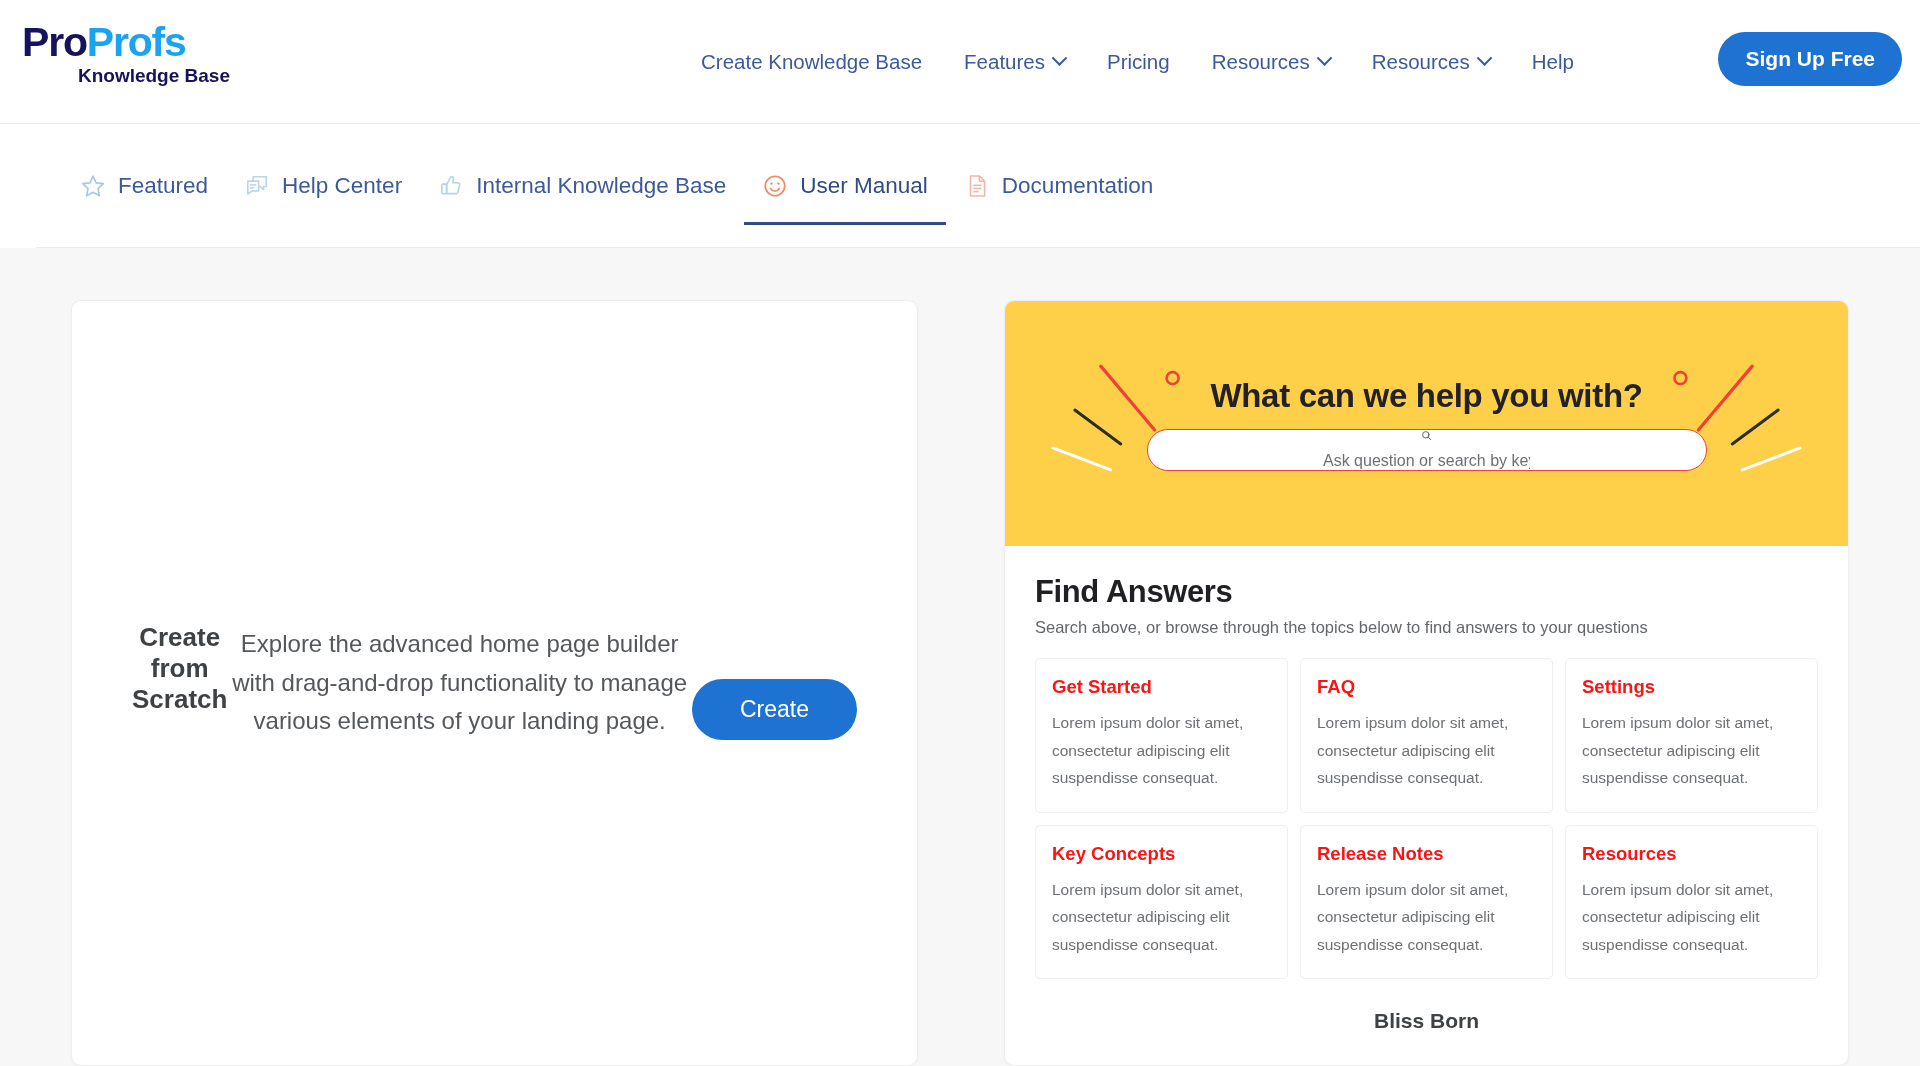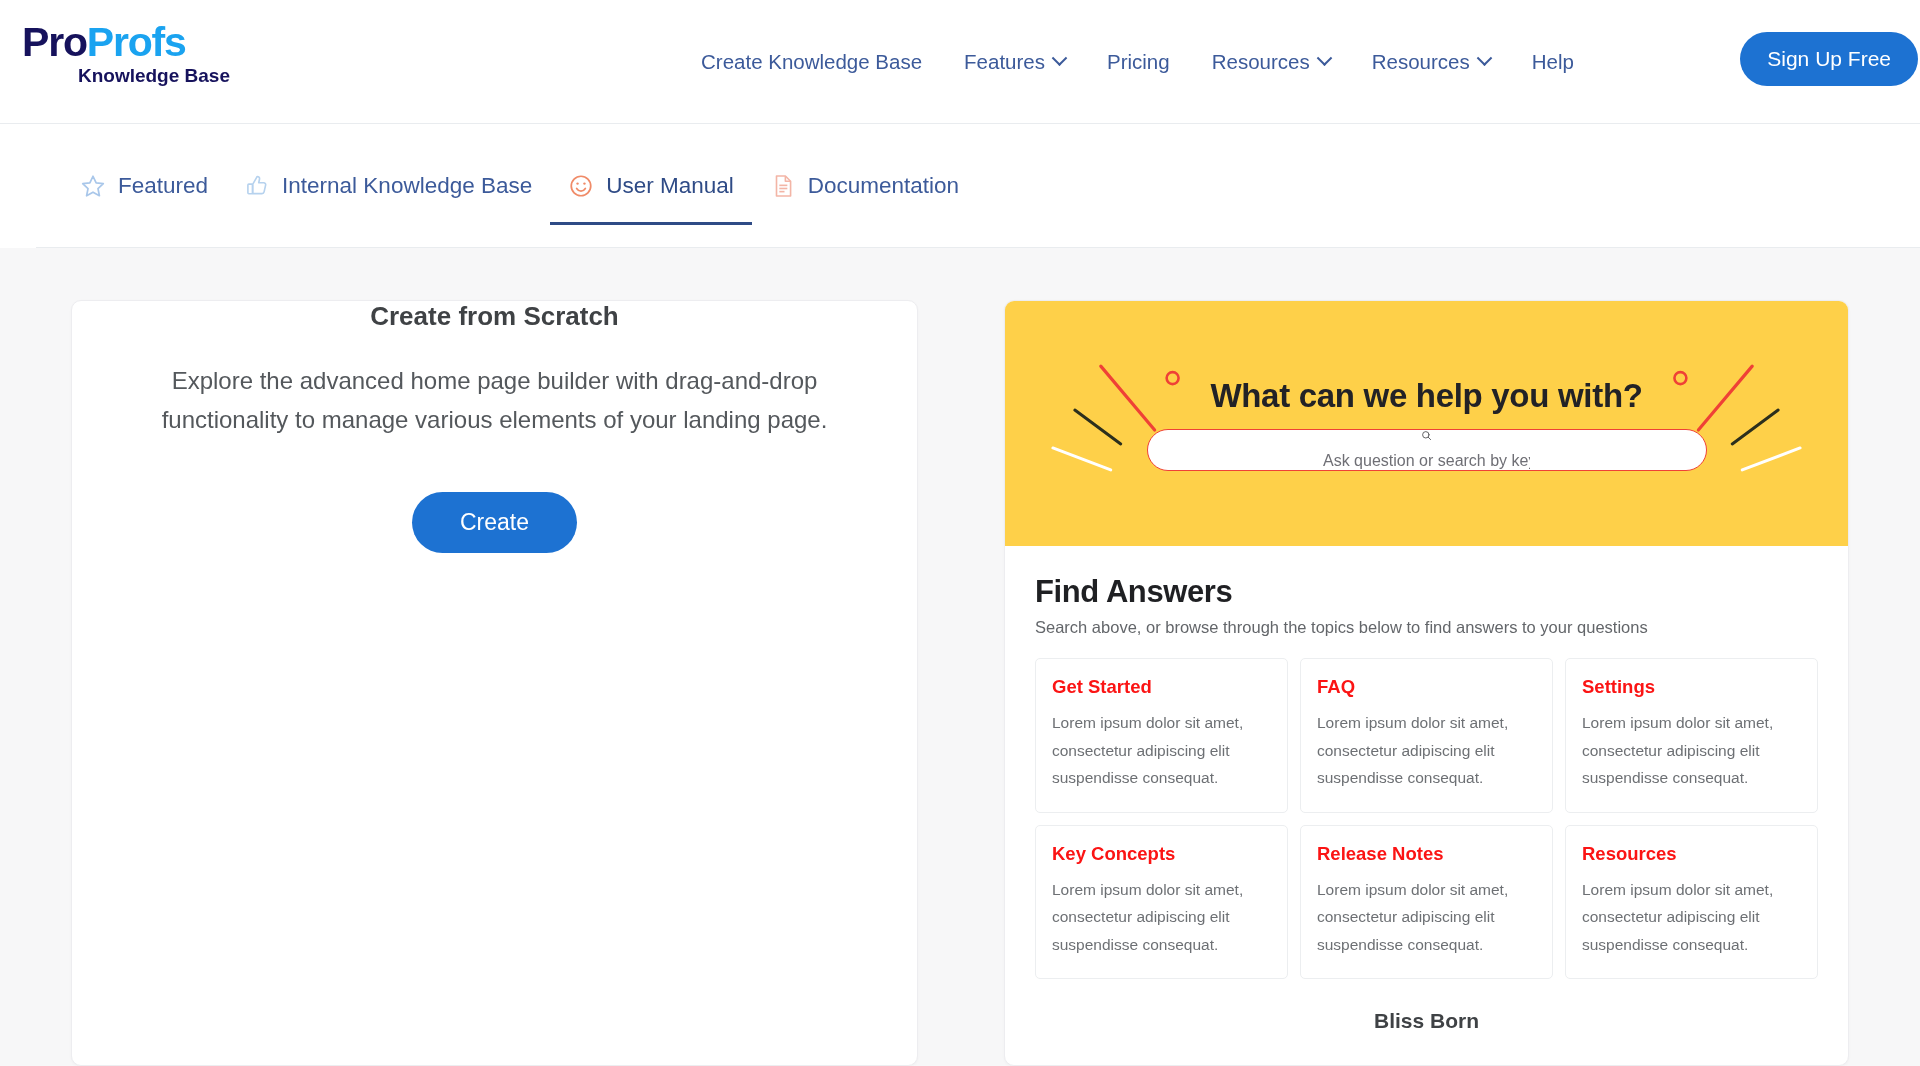--- a/index.html
+++ b/index.html
@@ -67,26 +67,26 @@
   .nav-link .caret {
     display: inline-block;
     width: 11px;
     height: 11px;
     border-right: 2.4px solid #3c5a9a;
     border-bottom: 2.4px solid #3c5a9a;
     transform: rotate(45deg) translate(-3px,-3px);
   }
   .signup-btn {
     position: absolute;
-    right: 2px;
+    right: 18px;
     top: 32px;
     background: #1d72d2;
     color: #ffffff;
     font-size: 21px;
-    font-weight: normal;
+    font-weight: bold;
     border: none;
     border-radius: 30px;
     padding: 15px 27px;
     cursor: pointer;
     white-space: nowrap;
     font-family: "Liberation Sans", sans-serif;
   }
 
   
   .tabrow {
@@ -134,23 +134,23 @@
     gap: 0;
   }
   .left-panel {
     width: 847px;
     margin-left: 43px;
     background: #ffffff;
     border: 1px solid #ededf0;
     border-radius: 10px;
     position: relative;
     display: flex;
-    flex-direction: column;
-    align-items: center;
-    justify-content: flex-start;
+    flex-direction: row;
+    align-items: center;
+    justify-content: center;
     padding: 0 60px;
     box-shadow: 0 1px 3px rgba(0,0,0,0.03);
   }
   .scratch-title {
     font-size: 26px;
     font-weight: bold;
     color: #3f4245;
     margin-bottom: 30px;
     text-align: center;
   }
@@ -319,20 +319,29 @@
 
 <div class="tabrow">
 
   <div class="tab">
     <svg class="tab-ico" viewBox="0 0 24 24" fill="none" stroke="#a9c7ea" stroke-width="1.6" stroke-linejoin="round">
       <polygon points="12,3 14.9,9.1 21.5,9.9 16.6,14.4 17.9,21 12,17.7 6.1,21 7.4,14.4 2.5,9.9 9.1,9.1"></polygon>
     </svg>
     <span class="tab-label">Featured</span>
   </div>
 
+  <div class="tab">
+    <svg class="tab-ico" viewBox="0 0 24 24" fill="none" stroke="#bcd5ef" stroke-width="1.5" stroke-linejoin="round">
+      <path d="M8.5 3.5h12v9h-2.5v3l-3-3h-6.5z"></path>
+      <path d="M3.5 7.5h10v9h-6l-4 3v-3h-0z" fill="#ffffff"></path>
+      <line x1="5.4" y1="11" x2="11.2" y2="11"></line>
+      <line x1="5.4" y1="13.6" x2="9.4" y2="13.6"></line>
+    </svg>
+    <span class="tab-label">Help Center</span>
+  </div>
 
   <div class="tab">
     <svg class="tab-ico" viewBox="0 0 24 24" fill="none" stroke="#b6d2ee" stroke-width="1.5" stroke-linejoin="round">
       <path d="M8 10.5 12.2 3.2c1.6 0 2.4 1.1 2.1 2.6l-.7 3.2h4.6c1.2 0 2 1 1.75 2.15l-1.4 6.3c-.2 .95-1 1.6-1.95 1.6H8z"></path>
       <rect x="3.6" y="10.3" width="4.3" height="8.8" rx="0.8"></rect>
     </svg>
     <span class="tab-label">Internal Knowledge Base</span>
   </div>
 
   <div class="tab active">

